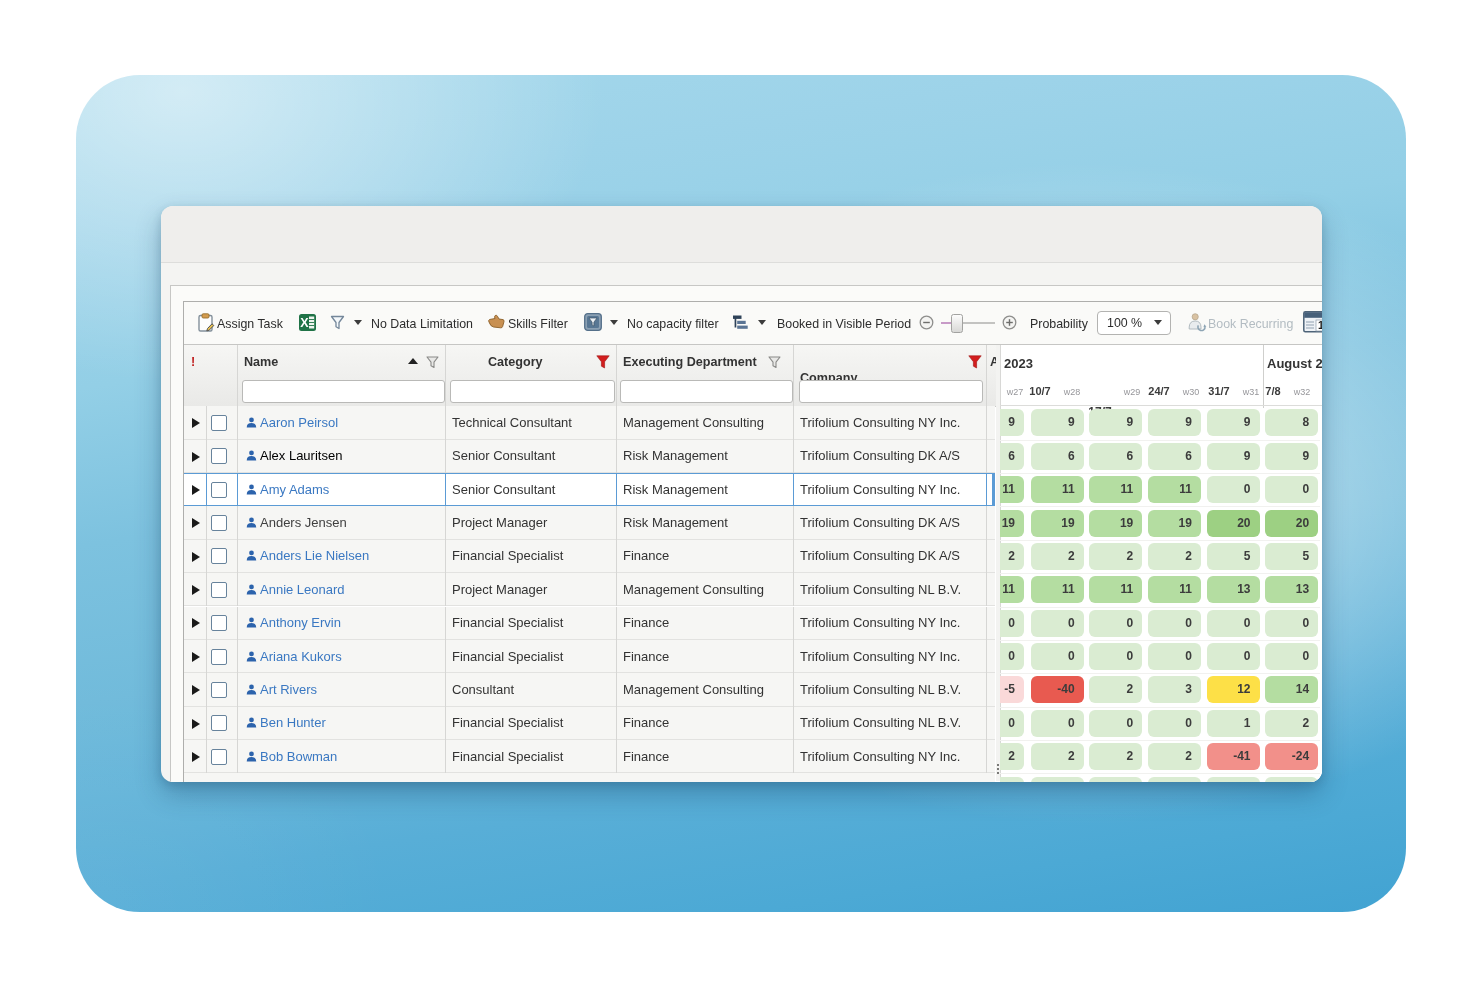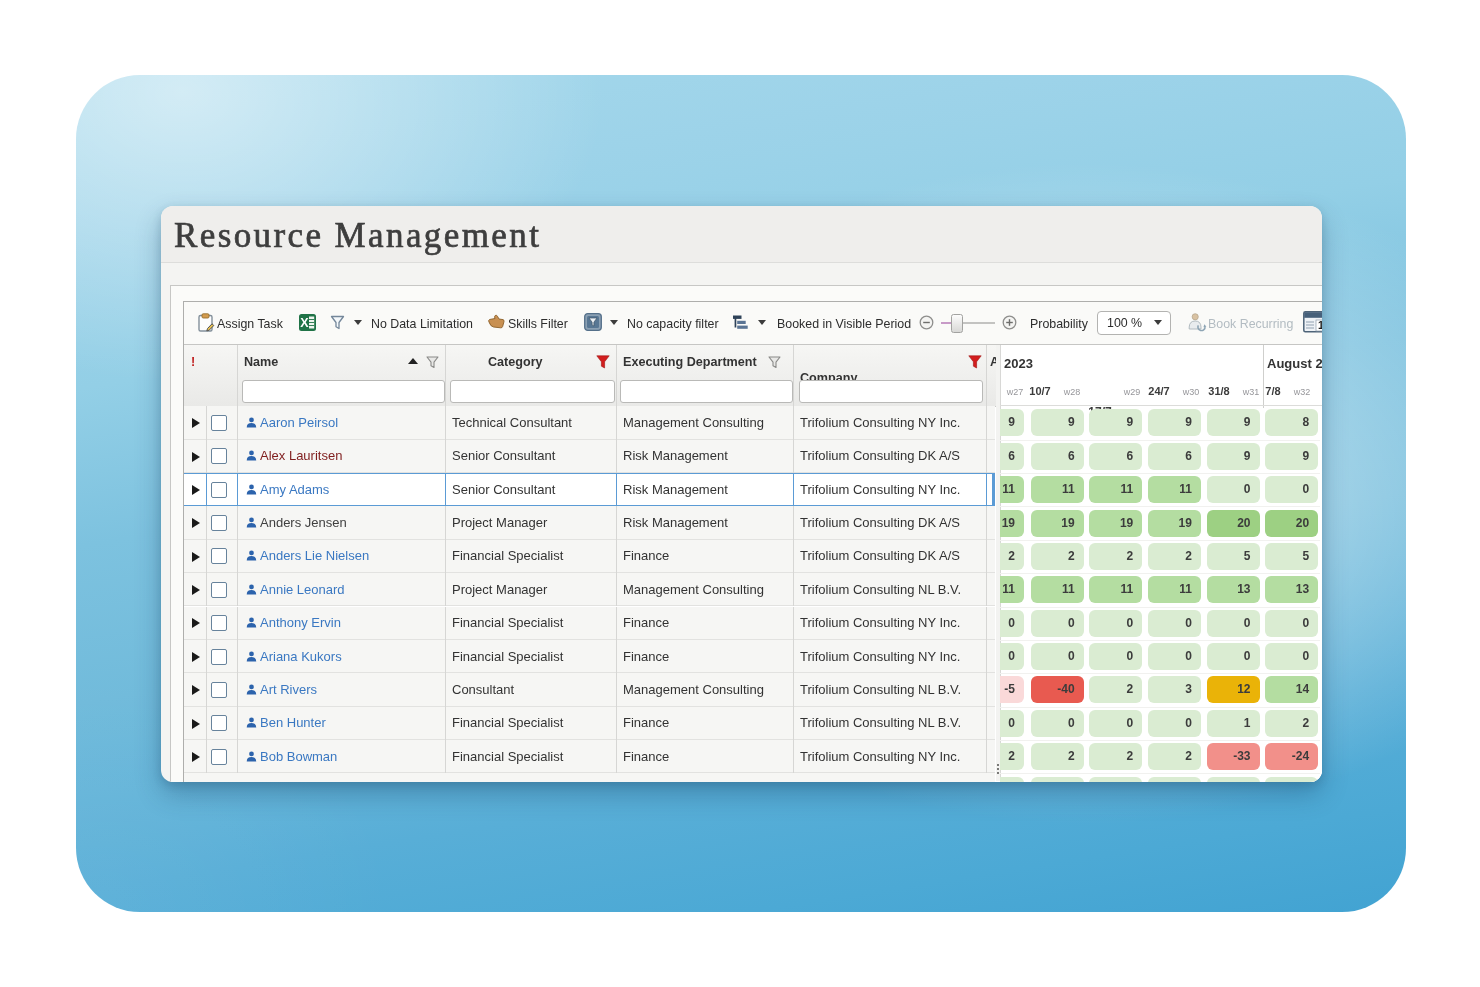--- a/index.html
+++ b/index.html
@@ -26,21 +26,20 @@
          background:linear-gradient(#f6f6f4,#e9e9e7);border-bottom:1px solid #c9c9c7;}
   .hlabel{top:355px;height:15px;line-height:15px;font-weight:bold;font-size:12.6px;color:#333;white-space:nowrap;}
   .hfilt{top:379.5px;height:21px;background:#fff;border:1px solid #b9b9b7;border-radius:3px;}
   .vline{width:1px;background:#d6d6d4;}
 </style>
 </head>
 <body>
 <div class="abs bg"></div>
 <div class="abs win">
   <div class="abs titlebar"></div>
-  <div class="abs title">Resource Management</div>
   <div class="abs panel"></div>
 </div>
 
 <div class="abs" style="left:161px;top:206px;width:1161px;height:575.5px;border-radius:12px;overflow:hidden;">
 <div class="abs" style="left:-161px;top:-206px;width:1480px;height:987px;">
 <div class="abs tablebox"></div>
 <div class="abs toolbar"></div>
 <svg class="abs" style="left:197px;top:313px" width="19" height="20" viewBox="0 0 19 20">
 <rect x="2" y="2.5" width="13" height="15.5" rx="1.5" fill="#fdfdfd" stroke="#83909b" stroke-width="1.4"></rect>
 <rect x="5" y="0.8" width="7" height="4.2" rx="1.2" fill="#d39b4e" stroke="#96712f" stroke-width="0.9"></rect>
@@ -157,21 +156,21 @@
 <div class="abs vline" style="left:615.5px;top:406.2px;height:33.38px;"></div>
 <div class="abs vline" style="left:792.5px;top:406.2px;height:33.38px;"></div>
 <div class="abs vline" style="left:985.5px;top:406.2px;height:33.38px;"></div>
 <div class="abs" style="left:184px;top:439.6px;width:811px;height:33.38px;background:#f6f6f4;border-bottom:1px solid #e2e2e0;box-sizing:border-box;"></div>
 <div class="abs" style="left:192px;top:451.5px;width:0;height:0;border-top:5.2px solid transparent;border-bottom:5.2px solid transparent;border-left:8.5px solid #1a1a1a;"></div>
 <div class="abs" style="left:211px;top:448.3px;width:14px;height:14px;background:#fff;border:1.6px solid #67839c;border-radius:2px;"></div>
 <svg style="position:absolute;left:246.0px;top:450.3px" width="11" height="11" viewBox="0 0 12 12">
         <circle cx="6" cy="3.2" r="2.6" fill="#2c63ac"></circle>
         <path d="M0.8 11.5 Q0.8 6.6 6 6.6 Q11.2 6.6 11.2 11.5 Z" fill="#2c63ac"></path>
       </svg>
-<div class="abs" style="left:260px;top:449.3px;height:14px;line-height:14px;font-size:13px;color:#7f1d1d;white-space:nowrap;">Alex Lauritsen</div>
+<div class="abs" style="left:260px;top:449.3px;height:14px;line-height:14px;font-size:13px;color:#000000;white-space:nowrap;">Alex Lauritsen</div>
 <div class="abs" style="left:452px;top:449.3px;height:14px;line-height:14px;font-size:13px;color:#333;white-space:nowrap;">Senior Consultant</div>
 <div class="abs" style="left:623px;top:449.3px;height:14px;line-height:14px;font-size:13px;color:#333;white-space:nowrap;">Risk Management</div>
 <div class="abs" style="left:800px;top:449.3px;height:14px;line-height:14px;font-size:13px;color:#333;white-space:nowrap;">Trifolium Consulting DK A/S</div>
 <div class="abs vline" style="left:205.5px;top:439.6px;height:33.38px;"></div>
 <div class="abs vline" style="left:236.5px;top:439.6px;height:33.38px;"></div>
 <div class="abs vline" style="left:444.5px;top:439.6px;height:33.38px;"></div>
 <div class="abs vline" style="left:615.5px;top:439.6px;height:33.38px;"></div>
 <div class="abs vline" style="left:792.5px;top:439.6px;height:33.38px;"></div>
 <div class="abs vline" style="left:985.5px;top:439.6px;height:33.38px;"></div>
 <div class="abs" style="left:184px;top:473.0px;width:811px;height:33.38px;background:#ffffff;border-bottom:1px solid #5b9bd5;box-sizing:border-box;border-top:1px solid #5b9bd5;"></div>
@@ -335,21 +334,21 @@
 <div class="abs" style="left:1004px;top:356px;font-size:13px;font-weight:bold;color:#333;">2023</div>
 <div class="abs" style="left:1267px;top:356px;font-size:13px;font-weight:bold;color:#333;white-space:nowrap;">August 2</div>
 <div class="abs vline" style="left:1262.5px;top:345px;height:63px;background:#cfcfcd;"></div>
 <div class="abs" style="left:1015px;top:387px;transform:translateX(-50%);font-size:9px;color:#96969a;">w27</div>
 <div class="abs" style="left:1040px;top:385px;transform:translateX(-50%);font-size:11px;font-weight:bold;color:#3c3c3c;">10/7</div>
 <div class="abs" style="left:1072px;top:387px;transform:translateX(-50%);font-size:9px;color:#96969a;">w28</div>
 <div class="abs" style="left:1100px;top:405px;transform:translateX(-50%);font-size:12px;font-weight:bold;color:#3c3c3c;">17/7</div>
 <div class="abs" style="left:1132px;top:387px;transform:translateX(-50%);font-size:9px;color:#96969a;">w29</div>
 <div class="abs" style="left:1159px;top:385px;transform:translateX(-50%);font-size:11px;font-weight:bold;color:#3c3c3c;">24/7</div>
 <div class="abs" style="left:1191px;top:387px;transform:translateX(-50%);font-size:9px;color:#96969a;">w30</div>
-<div class="abs" style="left:1219px;top:385px;transform:translateX(-50%);font-size:11px;font-weight:bold;color:#3c3c3c;">31/8</div>
+<div class="abs" style="left:1219px;top:385px;transform:translateX(-50%);font-size:11px;font-weight:bold;color:#3c3c3c;">31/7</div>
 <div class="abs" style="left:1251px;top:387px;transform:translateX(-50%);font-size:9px;color:#96969a;">w31</div>
 <div class="abs" style="left:1273px;top:385px;transform:translateX(-50%);font-size:11px;font-weight:bold;color:#3c3c3c;">7/8</div>
 <div class="abs" style="left:1302px;top:387px;transform:translateX(-50%);font-size:9px;color:#96969a;">w32</div>
 <div class="abs" style="left:1000px;top:405.2px;width:322px;height:1px;background:#dcdcda;"></div>
 <div class="abs" style="left:1000px;top:439.6px;width:320px;height:1px;background:#f1f1ef;"></div>
 <div class="abs" style="left:1000px;top:473.0px;width:320px;height:1px;background:#f1f1ef;"></div>
 <div class="abs" style="left:1000px;top:506.3px;width:320px;height:1px;background:#f1f1ef;"></div>
 <div class="abs" style="left:1000px;top:539.7px;width:320px;height:1px;background:#f1f1ef;"></div>
 <div class="abs" style="left:1000px;top:573.1px;width:320px;height:1px;background:#f1f1ef;"></div>
 <div class="abs" style="left:1000px;top:606.5px;width:320px;height:1px;background:#f1f1ef;"></div>
@@ -403,33 +402,33 @@
 <div class="abs" style="left:999.5px;top:643.1px;width:24.5px;height:27px;background:#daecd2;border-radius:0 6px 6px 0;font-size:12px;font-weight:bold;color:#3c3c3c;text-align:right;line-height:27px;padding-right:9px;box-sizing:border-box;">0</div>
 <div class="abs" style="left:1030.7px;top:643.1px;width:53.0px;height:27px;background:#daecd2;border-radius:6px;font-size:12px;font-weight:bold;color:#3c3c3c;text-align:right;line-height:27px;padding-right:9px;box-sizing:border-box;">0</div>
 <div class="abs" style="left:1089.3px;top:643.1px;width:53.0px;height:27px;background:#daecd2;border-radius:6px;font-size:12px;font-weight:bold;color:#3c3c3c;text-align:right;line-height:27px;padding-right:9px;box-sizing:border-box;">0</div>
 <div class="abs" style="left:1147.9px;top:643.1px;width:53.0px;height:27px;background:#daecd2;border-radius:6px;font-size:12px;font-weight:bold;color:#3c3c3c;text-align:right;line-height:27px;padding-right:9px;box-sizing:border-box;">0</div>
 <div class="abs" style="left:1206.5px;top:643.1px;width:53.0px;height:27px;background:#daecd2;border-radius:6px;font-size:12px;font-weight:bold;color:#3c3c3c;text-align:right;line-height:27px;padding-right:9px;box-sizing:border-box;">0</div>
 <div class="abs" style="left:1265.1px;top:643.1px;width:53.0px;height:27px;background:#daecd2;border-radius:6px;font-size:12px;font-weight:bold;color:#3c3c3c;text-align:right;line-height:27px;padding-right:9px;box-sizing:border-box;">0</div>
 <div class="abs" style="left:999.5px;top:676.4px;width:24.5px;height:27px;background:#fad9d9;border-radius:0 6px 6px 0;font-size:12px;font-weight:bold;color:#3c3c3c;text-align:right;line-height:27px;padding-right:9px;box-sizing:border-box;">-5</div>
 <div class="abs" style="left:1030.7px;top:676.4px;width:53.0px;height:27px;background:#e85a50;border-radius:6px;font-size:12px;font-weight:bold;color:#3c3c3c;text-align:right;line-height:27px;padding-right:9px;box-sizing:border-box;">-40</div>
 <div class="abs" style="left:1089.3px;top:676.4px;width:53.0px;height:27px;background:#daecd2;border-radius:6px;font-size:12px;font-weight:bold;color:#3c3c3c;text-align:right;line-height:27px;padding-right:9px;box-sizing:border-box;">2</div>
 <div class="abs" style="left:1147.9px;top:676.4px;width:53.0px;height:27px;background:#daecd2;border-radius:6px;font-size:12px;font-weight:bold;color:#3c3c3c;text-align:right;line-height:27px;padding-right:9px;box-sizing:border-box;">3</div>
-<div class="abs" style="left:1206.5px;top:676.4px;width:53.0px;height:27px;background:#eab308;border-radius:6px;font-size:12px;font-weight:bold;color:#3c3c3c;text-align:right;line-height:27px;padding-right:9px;box-sizing:border-box;">12</div>
+<div class="abs" style="left:1206.5px;top:676.4px;width:53.0px;height:27px;background:#fde047;border-radius:6px;font-size:12px;font-weight:bold;color:#3c3c3c;text-align:right;line-height:27px;padding-right:9px;box-sizing:border-box;">12</div>
 <div class="abs" style="left:1265.1px;top:676.4px;width:53.0px;height:27px;background:#b4dda1;border-radius:6px;font-size:12px;font-weight:bold;color:#3c3c3c;text-align:right;line-height:27px;padding-right:9px;box-sizing:border-box;">14</div>
 <div class="abs" style="left:999.5px;top:709.8px;width:24.5px;height:27px;background:#daecd2;border-radius:0 6px 6px 0;font-size:12px;font-weight:bold;color:#3c3c3c;text-align:right;line-height:27px;padding-right:9px;box-sizing:border-box;">0</div>
 <div class="abs" style="left:1030.7px;top:709.8px;width:53.0px;height:27px;background:#daecd2;border-radius:6px;font-size:12px;font-weight:bold;color:#3c3c3c;text-align:right;line-height:27px;padding-right:9px;box-sizing:border-box;">0</div>
 <div class="abs" style="left:1089.3px;top:709.8px;width:53.0px;height:27px;background:#daecd2;border-radius:6px;font-size:12px;font-weight:bold;color:#3c3c3c;text-align:right;line-height:27px;padding-right:9px;box-sizing:border-box;">0</div>
 <div class="abs" style="left:1147.9px;top:709.8px;width:53.0px;height:27px;background:#daecd2;border-radius:6px;font-size:12px;font-weight:bold;color:#3c3c3c;text-align:right;line-height:27px;padding-right:9px;box-sizing:border-box;">0</div>
 <div class="abs" style="left:1206.5px;top:709.8px;width:53.0px;height:27px;background:#daecd2;border-radius:6px;font-size:12px;font-weight:bold;color:#3c3c3c;text-align:right;line-height:27px;padding-right:9px;box-sizing:border-box;">1</div>
 <div class="abs" style="left:1265.1px;top:709.8px;width:53.0px;height:27px;background:#daecd2;border-radius:6px;font-size:12px;font-weight:bold;color:#3c3c3c;text-align:right;line-height:27px;padding-right:9px;box-sizing:border-box;">2</div>
 <div class="abs" style="left:999.5px;top:743.2px;width:24.5px;height:27px;background:#daecd2;border-radius:0 6px 6px 0;font-size:12px;font-weight:bold;color:#3c3c3c;text-align:right;line-height:27px;padding-right:9px;box-sizing:border-box;">2</div>
 <div class="abs" style="left:1030.7px;top:743.2px;width:53.0px;height:27px;background:#daecd2;border-radius:6px;font-size:12px;font-weight:bold;color:#3c3c3c;text-align:right;line-height:27px;padding-right:9px;box-sizing:border-box;">2</div>
 <div class="abs" style="left:1089.3px;top:743.2px;width:53.0px;height:27px;background:#daecd2;border-radius:6px;font-size:12px;font-weight:bold;color:#3c3c3c;text-align:right;line-height:27px;padding-right:9px;box-sizing:border-box;">2</div>
 <div class="abs" style="left:1147.9px;top:743.2px;width:53.0px;height:27px;background:#daecd2;border-radius:6px;font-size:12px;font-weight:bold;color:#3c3c3c;text-align:right;line-height:27px;padding-right:9px;box-sizing:border-box;">2</div>
-<div class="abs" style="left:1206.5px;top:743.2px;width:53.0px;height:27px;background:#f2908a;border-radius:6px;font-size:12px;font-weight:bold;color:#3c3c3c;text-align:right;line-height:27px;padding-right:9px;box-sizing:border-box;">-33</div>
+<div class="abs" style="left:1206.5px;top:743.2px;width:53.0px;height:27px;background:#f2908a;border-radius:6px;font-size:12px;font-weight:bold;color:#3c3c3c;text-align:right;line-height:27px;padding-right:9px;box-sizing:border-box;">-41</div>
 <div class="abs" style="left:1265.1px;top:743.2px;width:53.0px;height:27px;background:#f2908a;border-radius:6px;font-size:12px;font-weight:bold;color:#3c3c3c;text-align:right;line-height:27px;padding-right:9px;box-sizing:border-box;">-24</div>
 <div class="abs" style="left:999.5px;top:776.6px;width:24.5px;height:27px;background:#daecd2;border-radius:0 6px 6px 0;font-size:12px;font-weight:bold;color:#3c3c3c;text-align:right;line-height:27px;padding-right:9px;box-sizing:border-box;"></div>
 <div class="abs" style="left:1030.7px;top:776.6px;width:53.0px;height:27px;background:#daecd2;border-radius:6px;font-size:12px;font-weight:bold;color:#3c3c3c;text-align:right;line-height:27px;padding-right:9px;box-sizing:border-box;"></div>
 <div class="abs" style="left:1089.3px;top:776.6px;width:53.0px;height:27px;background:#daecd2;border-radius:6px;font-size:12px;font-weight:bold;color:#3c3c3c;text-align:right;line-height:27px;padding-right:9px;box-sizing:border-box;"></div>
 <div class="abs" style="left:1147.9px;top:776.6px;width:53.0px;height:27px;background:#daecd2;border-radius:6px;font-size:12px;font-weight:bold;color:#3c3c3c;text-align:right;line-height:27px;padding-right:9px;box-sizing:border-box;"></div>
 <div class="abs" style="left:1206.5px;top:776.6px;width:53.0px;height:27px;background:#daecd2;border-radius:6px;font-size:12px;font-weight:bold;color:#3c3c3c;text-align:right;line-height:27px;padding-right:9px;box-sizing:border-box;"></div>
 <div class="abs" style="left:1265.1px;top:776.6px;width:53.0px;height:27px;background:#daecd2;border-radius:6px;font-size:12px;font-weight:bold;color:#3c3c3c;text-align:right;line-height:27px;padding-right:9px;box-sizing:border-box;"></div>
 </div>
   </div>
 </body></html>

